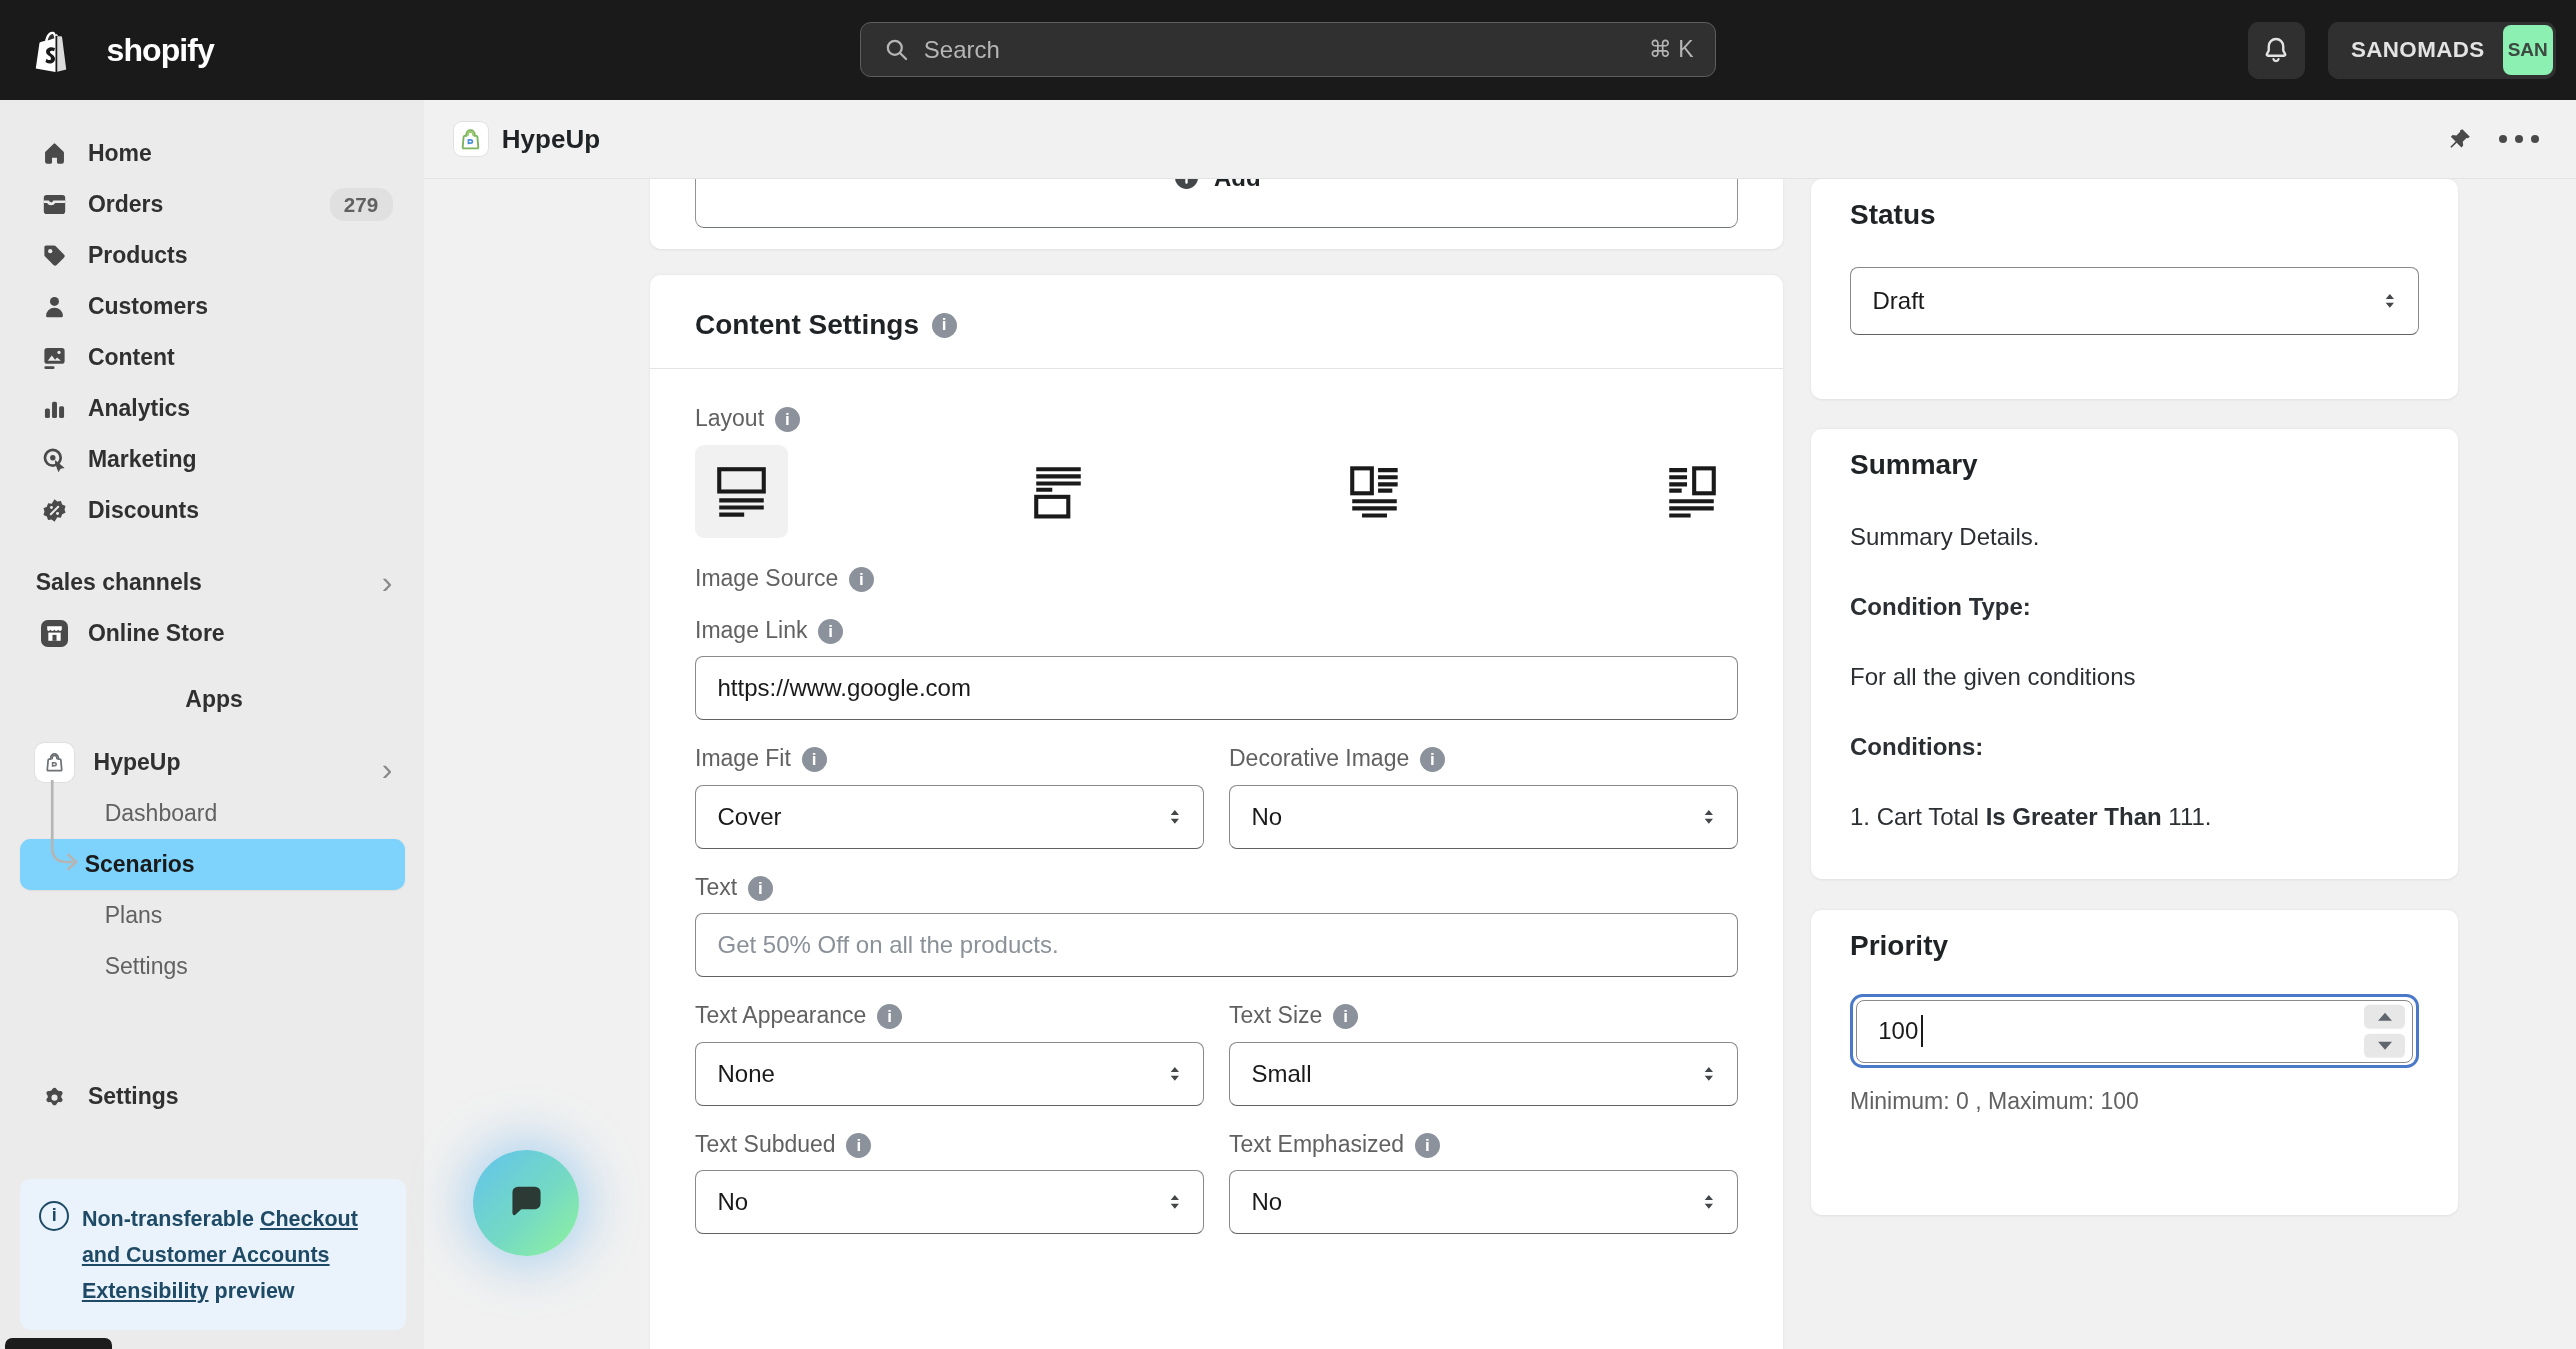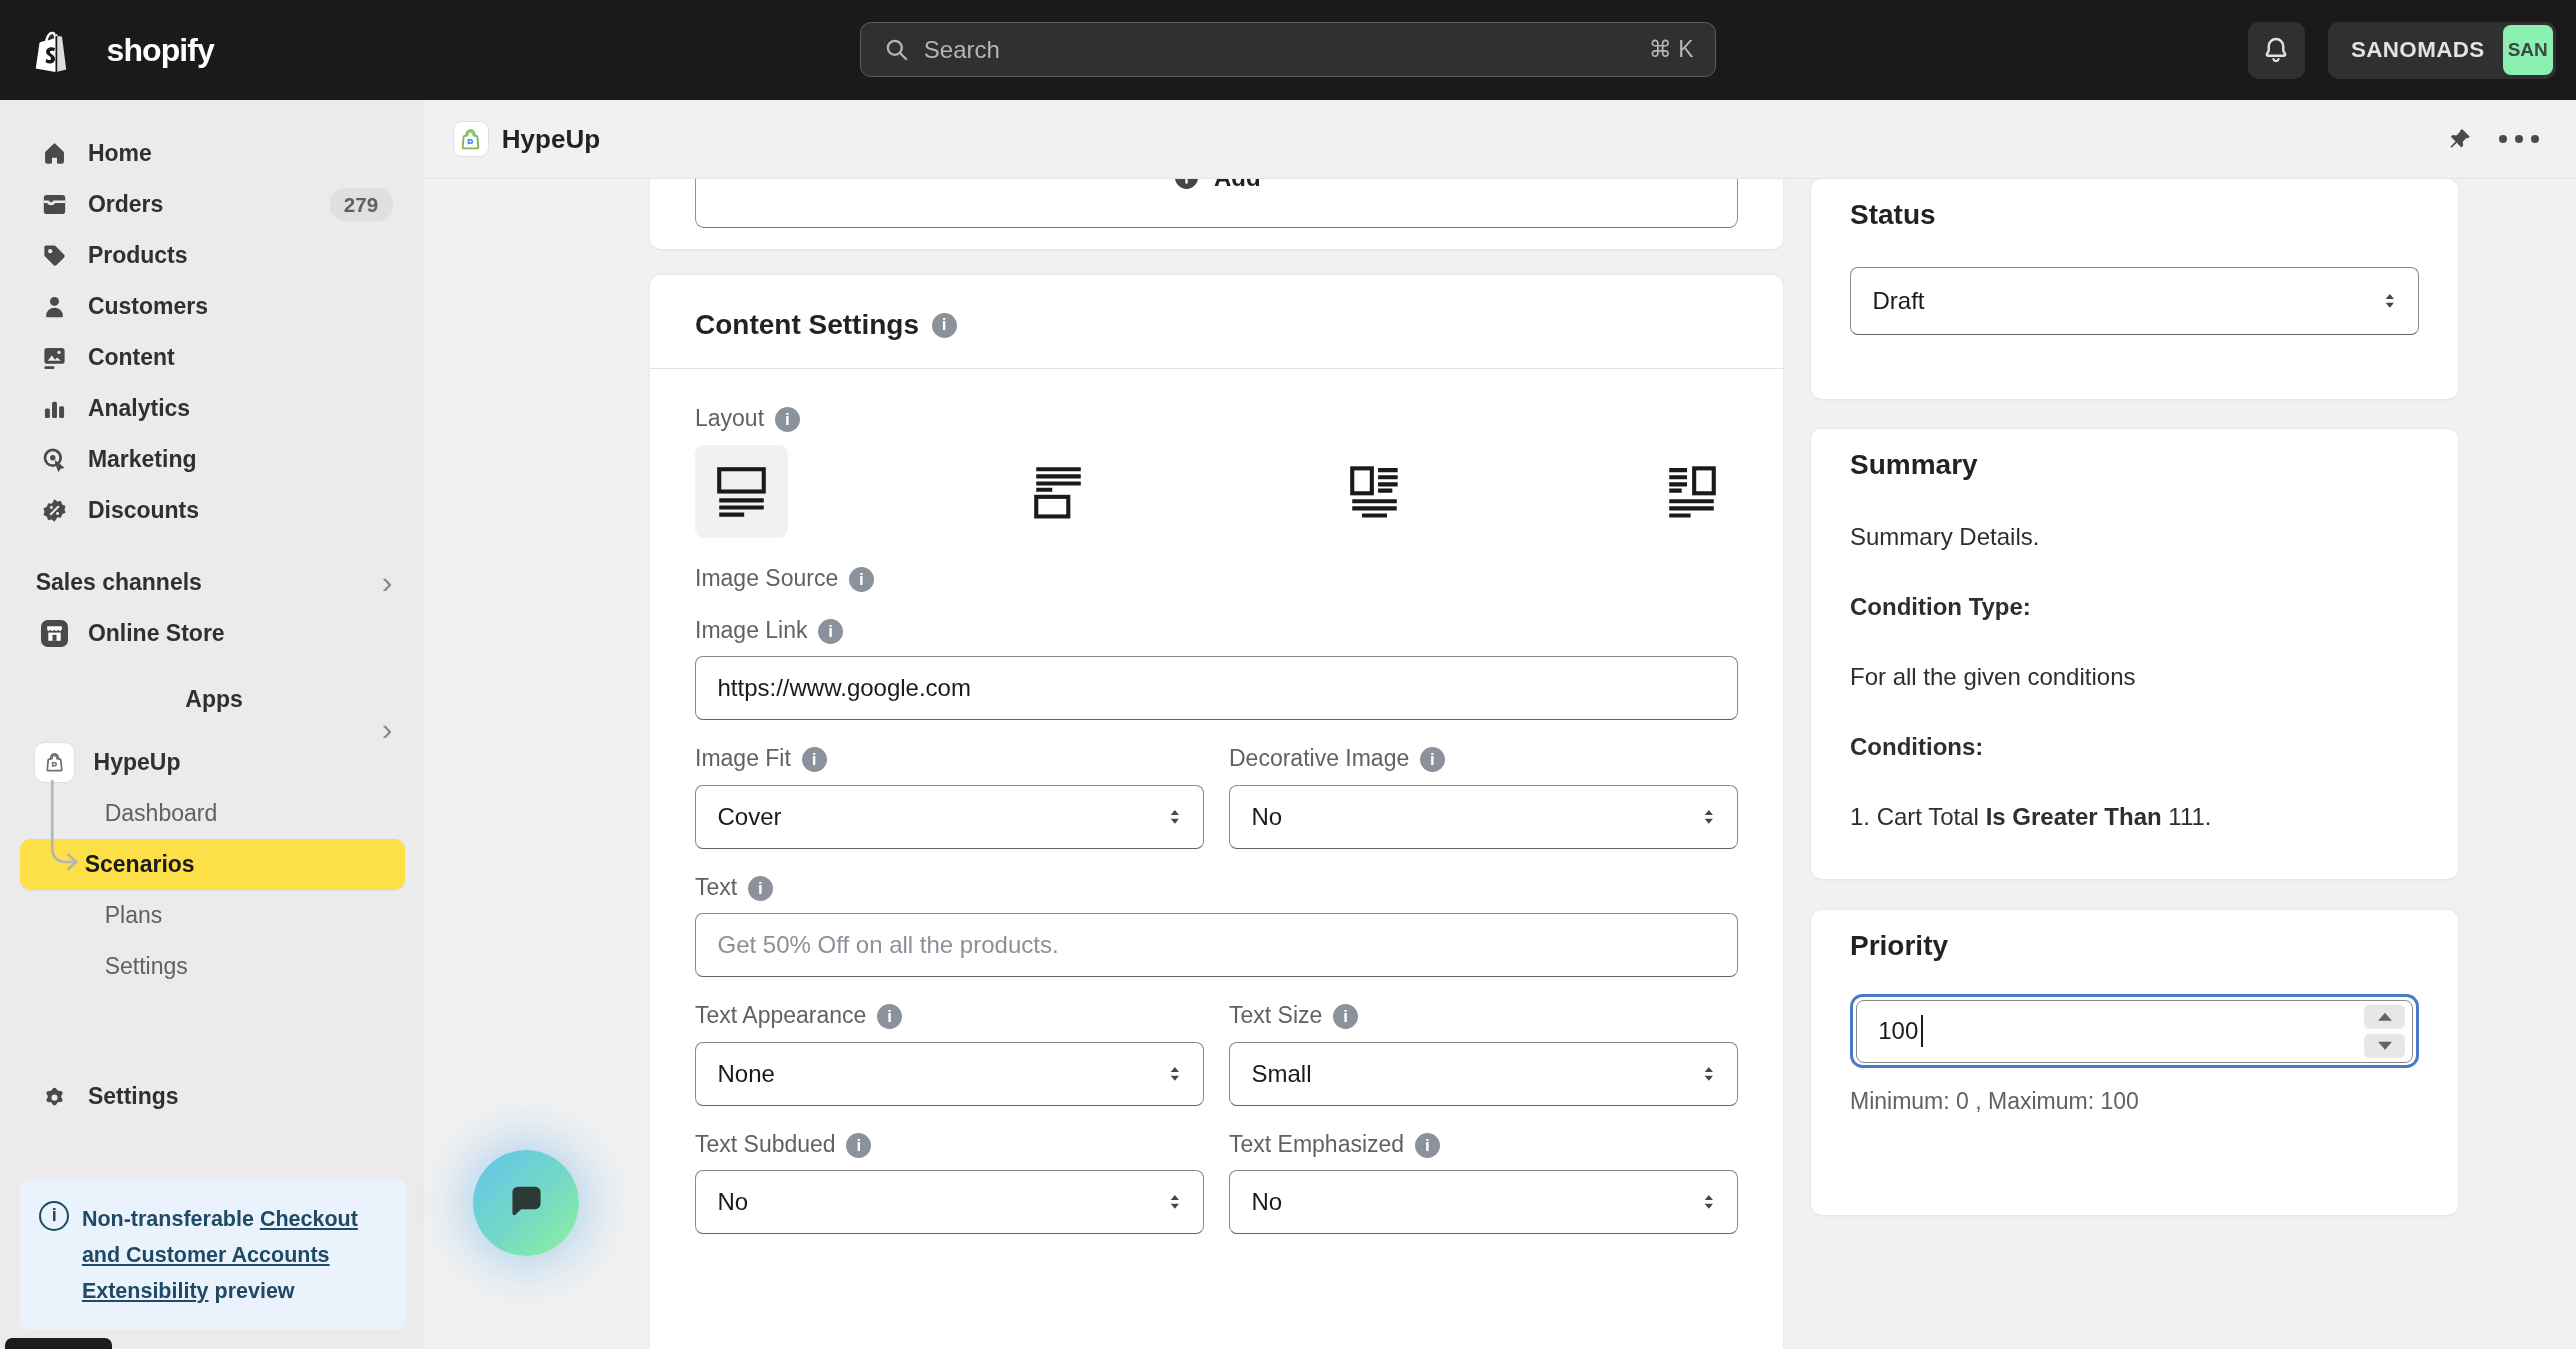--- a/index.html
+++ b/index.html
@@ -25,28 +25,28 @@
   .account-name{color:#e3e3e3;font-size:22.4px;font-weight:600;letter-spacing:0.4px;}
   .avatar{width:50px;height:50px;border-radius:8px;background:var(--accent-green);display:flex;align-items:center;justify-content:center;color:#3c4a42;font-size:19px;font-weight:700;}
 
   
   .sidebar{position:absolute;left:0;top:100px;width:424px;bottom:0;background:var(--sidebar-bg);z-index:6;}
   .side-nav{padding:28px 19px 0 19.7px;}
   .nav-row{height:51px;display:flex;align-items:center;padding:0 12.5px 0 21.5px;border-radius:10.7px;position:relative;}
   .nav-row .nicon{width:27px;height:27px;display:flex;align-items:center;justify-content:center;color:#4a4a4a;flex:none;}
   .nav-row .nlabel{margin-left:19.7px;font-size:23px;font-weight:600;color:var(--text);}
   .nav-row .badge{margin-left:auto;background:#e0e0e0;border-radius:14.3px;padding:4.5px 14.3px;font-size:20.6px;color:var(--subdued);font-weight:600;}
-  .sec-head{height:51px;display:flex;align-items:center;padding:0 12.5px 0 16px;}
+  .sec-head{height:51px;display:flex;align-items:center;padding:0 12.5px 0 16px;gap:40px;}
   .sec-head .nlabel{font-size:23px;font-weight:700;color:var(--text);}
   .sec-head .chev{margin-left:auto;color:#8a8a8a;font-size:32px;line-height:1;}
   .mt23{margin-top:20.6px;} .mt30{margin-top:27px;flex-direction:column;} .mt88{margin-top:79px;}
   .appicon-box{width:39px;height:39px;background:#fff;border-radius:9px;display:flex;align-items:center;justify-content:center;margin-left:-6.3px;flex:none;box-shadow:0 0 0 0.9px rgba(0,0,0,.05);}
   .subrow .nlabel{margin-left:19.7px;font-weight:500;color:var(--subdued);}
   .subrow{padding-left:85px;}
-  .subrow.selected{background:#fde047;box-shadow:0 0.9px 1.8px rgba(0,0,0,.06);}
+  .subrow.selected{background:#7dd3fc;box-shadow:0 0.9px 1.8px rgba(0,0,0,.06);}
   .subrow.selected .nlabel{margin-left:0;font-weight:700;color:#1a1a1a;}
   .subrow.selected{padding-left:65px;}
   .tree-line{position:absolute;left:45px;top:680px;pointer-events:none;}
   .banner{position:absolute;left:19.7px;top:1079px;width:386px;background:var(--banner-bg);border-radius:10.7px;padding:21.5px 19.7px 21.5px 19.7px;display:flex;gap:12.5px;}
   .banner .b-ic{flex:none;width:30px;height:30px;border-radius:50%;border:2.7px solid var(--banner-text);color:var(--banner-text);font-size:18px;font-weight:700;display:flex;align-items:center;justify-content:center;font-style:normal;}
   .banner .b-text{color:var(--banner-text);font-size:21.5px;font-weight:600;line-height:36px;}
   .banner .b-text a{color:var(--banner-text);text-decoration:underline;}
   .bl-strip{position:absolute;left:5.4px;bottom:0;width:107px;height:11.6px;background:#1c1c1c;border-radius:7.2px 7.2px 0 0;}
 
   

